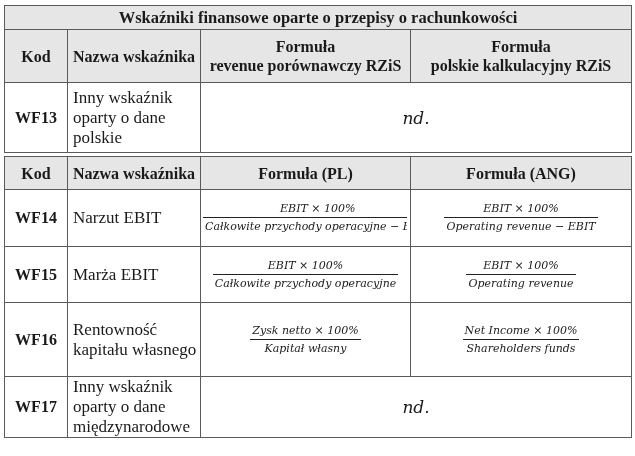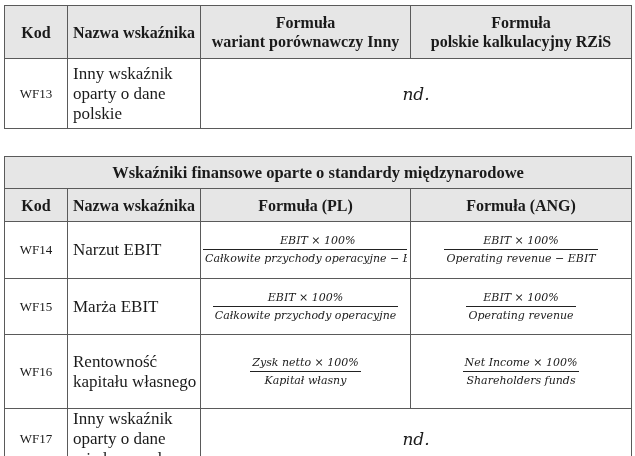--- a/index.html
+++ b/index.html
@@ -3,47 +3,50 @@
 <meta charset="utf-8">
 <style>
   html, body { margin:0; padding:0; background:#ffffff; }
   body { width:635px; height:456px; position:relative; overflow:hidden;
          font-family:"Liberation Serif", serif; color:#1a1a1a; }
   table { position:absolute; left:4px; width:627px; border-collapse:collapse; table-layout:fixed; }
   td, th { border:1.5px solid #5a5a5a; padding:0; }
   .gray { background:#e6e6e6; }
   .title { font-weight:bold; font-size:16.5px; text-align:center; }
   .hdr th { font-weight:bold; font-size:16px; text-align:center; line-height:19px; }
-  .code { text-align:center; font-size:13px; }
+  .code { text-align:center; font-size:16px;font-weight:bold; }
   .name { font-size:17px; line-height:20px; padding-left:5px; text-align:left; vertical-align:middle; }
   .nd { text-align:center; font-style:italic; font-size:17px; font-family:"DejaVu Serif", serif; }
   .formula { text-align:center; vertical-align:middle; overflow:hidden; white-space:nowrap;margin-left:32px; }
   .frac { display:inline-block; text-align:center; font-family:"DejaVu Serif", serif; font-style:italic; font-size:11px; }
   .frac .num { display:block; padding:0 2px 2px; border-bottom:1px solid #222; }
   .frac .den { display:block; padding:2px 2px 0; }
   .clip { display:block; width:206px; overflow:hidden; margin-left:0; }
   .clip .frac { padding-left:2px; }
 </style>
 </head>
 <body>
 
 <table style="top:5px;">
   <colgroup>
     <col style="width:63px">
       <col style="width:133px">
       <col style="width:210px">
       <col style="width:221px">
   </colgroup>
   <tbody>
+      <tr class="gray" style="height:24px;">
+    <td colspan="4" class="title">Wskaźniki finansowe oparte o przepisy o rachunkowości</td>
+  </tr>
   <tr class="gray hdr" style="height:53px;">
     <th>Kod</th>
     <th>Nazwa wskaźnika</th>
     <th>
       <div>Formuła</div>
-      <div>wariant porównawczy Inny</div>
+      <div>revenue porównawczy RZiS</div>
     </th>
     <th>
       <div>Formuła</div>
       <div>polskie kalkulacyjny RZiS</div>
     </th>
   </tr>
   <tr style="height:70px;">
     <td class="code">WF13</td>
     <td class="name">
       <div>Inny wskaźnik</div>
@@ -56,23 +59,20 @@
   </table>
 
 <table style="top:156px;">
   <colgroup>
     <col style="width:63px">
       <col style="width:133px">
       <col style="width:210px">
       <col style="width:221px">
   </colgroup>
   <tbody>
-      <tr class="gray" style="height:32px;">
-    <td colspan="4" class="title">Wskaźniki finansowe oparte o standardy międzynarodowe</td>
-  </tr>
   <tr class="gray hdr" style="height:33px;">
     <th>Kod</th>
     <th>Nazwa wskaźnika</th>
     <th>Formuła (PL)</th>
     <th>Formuła (ANG)</th>
   </tr>
 
   <tr style="height:57px;">
     <td class="code">WF14</td>
     <td class="name">

